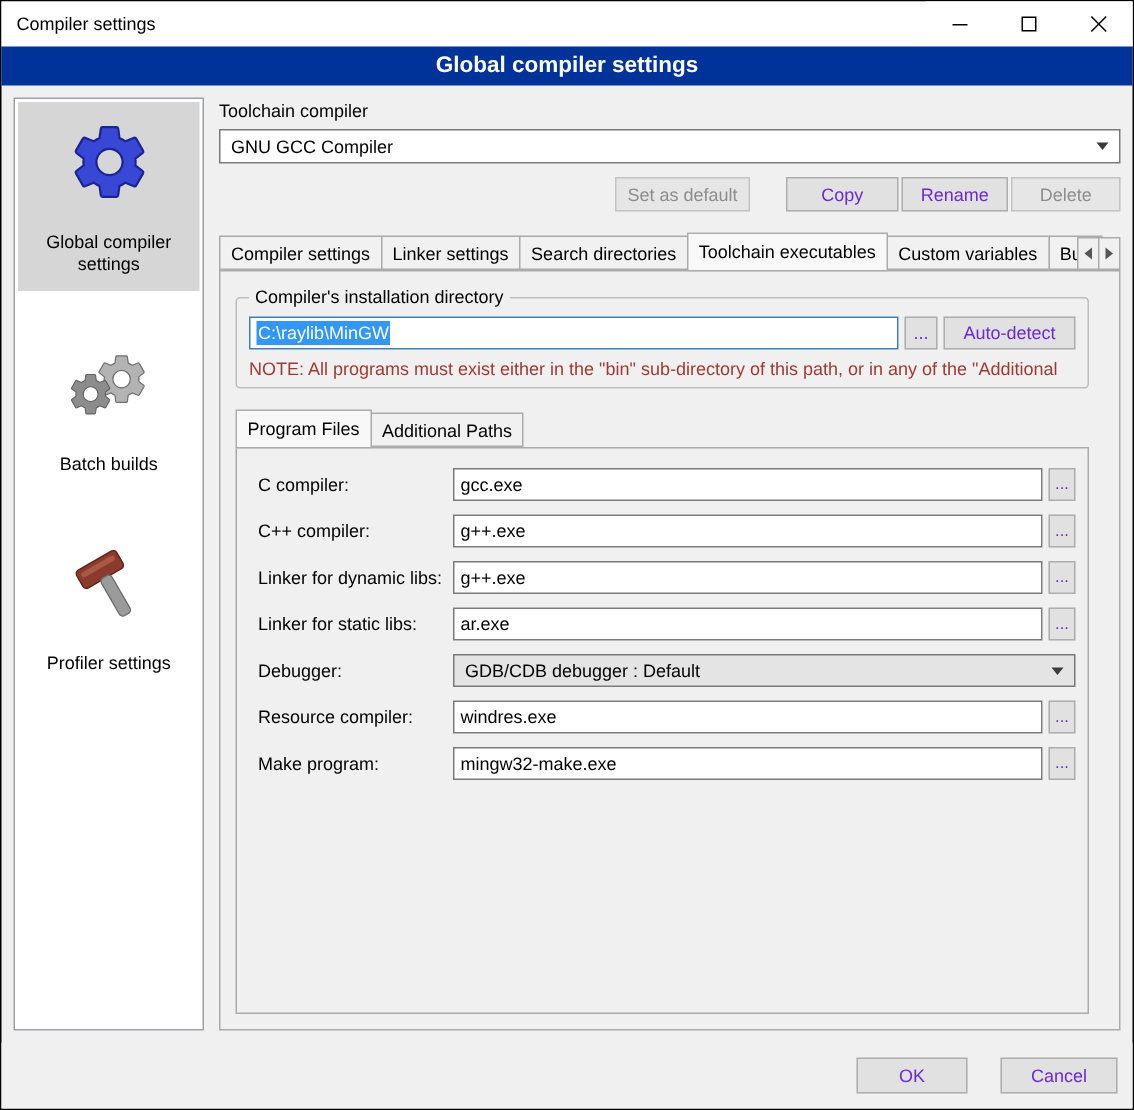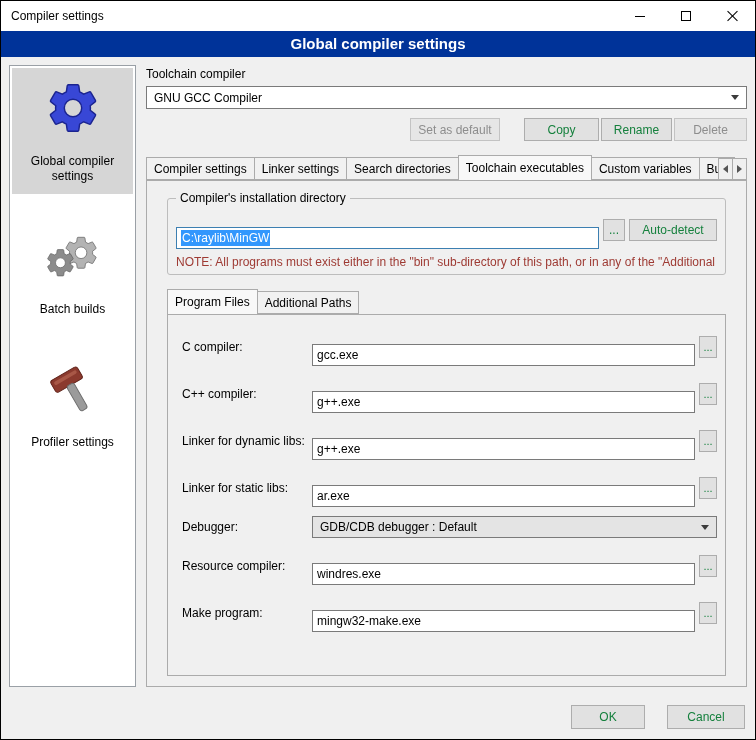--- a/index.html
+++ b/index.html
@@ -34,43 +34,43 @@
   .side-icon { width:64px; height:64px; display:flex; align-items:center; justify-content:center; margin-bottom:14px; }
   .side-label { font-size:12px; line-height:15px; }
 
   
   .main { flex:1; margin-left:10px; display:flex; flex-direction:column; min-width:0; }
   .sc-label { margin-top:2px; }
 
   .combo { height:23px; border:1px solid #7A7A7A; background:#FFFFFF; display:flex; align-items:center; padding:0 7px; margin-top:5px; cursor:default; }
   .chev { width:0; height:0; border-left:4px solid transparent; border-right:4px solid transparent; border-top:5px solid #3b3b3b; margin-left:auto; }
 
-  .btn { background:#E1E1E1; border:1px solid #ADADAD; height:23px; font-family:inherit; font-size:12px; color:#15803d; cursor:default; }
+  .btn { background:#E1E1E1; border:1px solid #ADADAD; height:23px; font-family:inherit; font-size:12px; color:#6d28d9; cursor:default; }
   .btn.disabled { background:#E6E6E6; border-color:#C3C3C3; color:var(--disabled_text,#8D8D8D); }
   .btn-row { display:flex; justify-content:flex-end; margin-top:9px; }
   .w-setdef { width:90px; } .w-copy { width:75px; margin-left:24px; } .w-rename { width:71px; margin-left:2px; }
   .w-delete { width:73px; margin-left:2px; } .w-reset { width:112px; margin-left:16px; }
 
   
   .tabstrip { display:flex; align-items:flex-end; margin-top:14px; position:relative; padding-right:30px; }
   .tab { border:1px solid #ABABAB; background:#F1F1F1; padding:4px 7px 3px; margin-left:-1px; white-space:nowrap; position:relative; cursor:default; }
   .tab:first-child { margin-left:0; }
   .tab.active { background:#F8F8F8; padding-top:5px; padding-bottom:5px; margin-bottom:-1px; z-index:3; }
   .arrows { position:absolute; right:0; bottom:0; display:flex; z-index:4; }
   .arrow-btn { width:15px; height:22px; background:#F0F0F0; border:1px solid #ABABAB; display:flex; align-items:center; justify-content:center; margin-left:-1px; cursor:default; }
   .tri-left { width:0; height:0; border-top:4px solid transparent; border-bottom:4px solid transparent; border-right:5px solid #555; }
   .tri-right { width:0; height:0; border-top:4px solid transparent; border-bottom:4px solid transparent; border-left:5px solid #555; }
 
-  .page { border:1px solid #ABABAB; background:#F0F0F0; flex:1; padding:8px 20px 10px 20px; display:flex; flex-direction:column; position:relative; z-index:1; min-height:0; }
+  .page { border:1px solid #ABABAB; background:#F0F0F0; flex:1; padding:8px 20px 10px 10px; display:flex; flex-direction:column; position:relative; z-index:1; min-height:0; }
 
   
   fieldset.groupbox { border:1px solid #BDBDBD; border-radius:3px; padding:6px 8px 2px 8px; margin-top:2px; }
   fieldset.groupbox legend { padding:0 4px; font-size:12px; }
   .dir-row { display:flex; align-items:center; gap:4px; }
-  .textbox { background:#FFFFFF; border:1px solid #7A7A7A; height:22px; display:flex; align-items:center; padding:0 4px; overflow:hidden; white-space:nowrap;margin-top:16px; }
+  .textbox { background:#FFFFFF; border:1px solid #7A7A7A; height:22px; display:flex; align-items:center; padding:0 4px; overflow:hidden; white-space:nowrap; }
   .dir-input { flex:1; border-color:var(--focus_border,#3C7FB1); }
   .sel { background:var(--selection_bg,#3297FD); color:var(--selection_text,#fff); padding:1px 1px; }
   .browse-btn { width:22px; height:22px; padding:0; line-height:10px; }
   .autodetect-btn { width:88px; height:22px; }
   .note { color:var(--note_text,#9E3A33); margin:6px 0 3px; white-space:nowrap; overflow:hidden; }
 
   .inner-tabstrip { display:flex; align-items:flex-end; margin-top:14px; position:relative; }
   .inner-page { border:1px solid #ABABAB; background:#F0F0F0; flex:1; padding:13px 8px 12px 14px; position:relative; z-index:1; min-height:0; }
 
   

